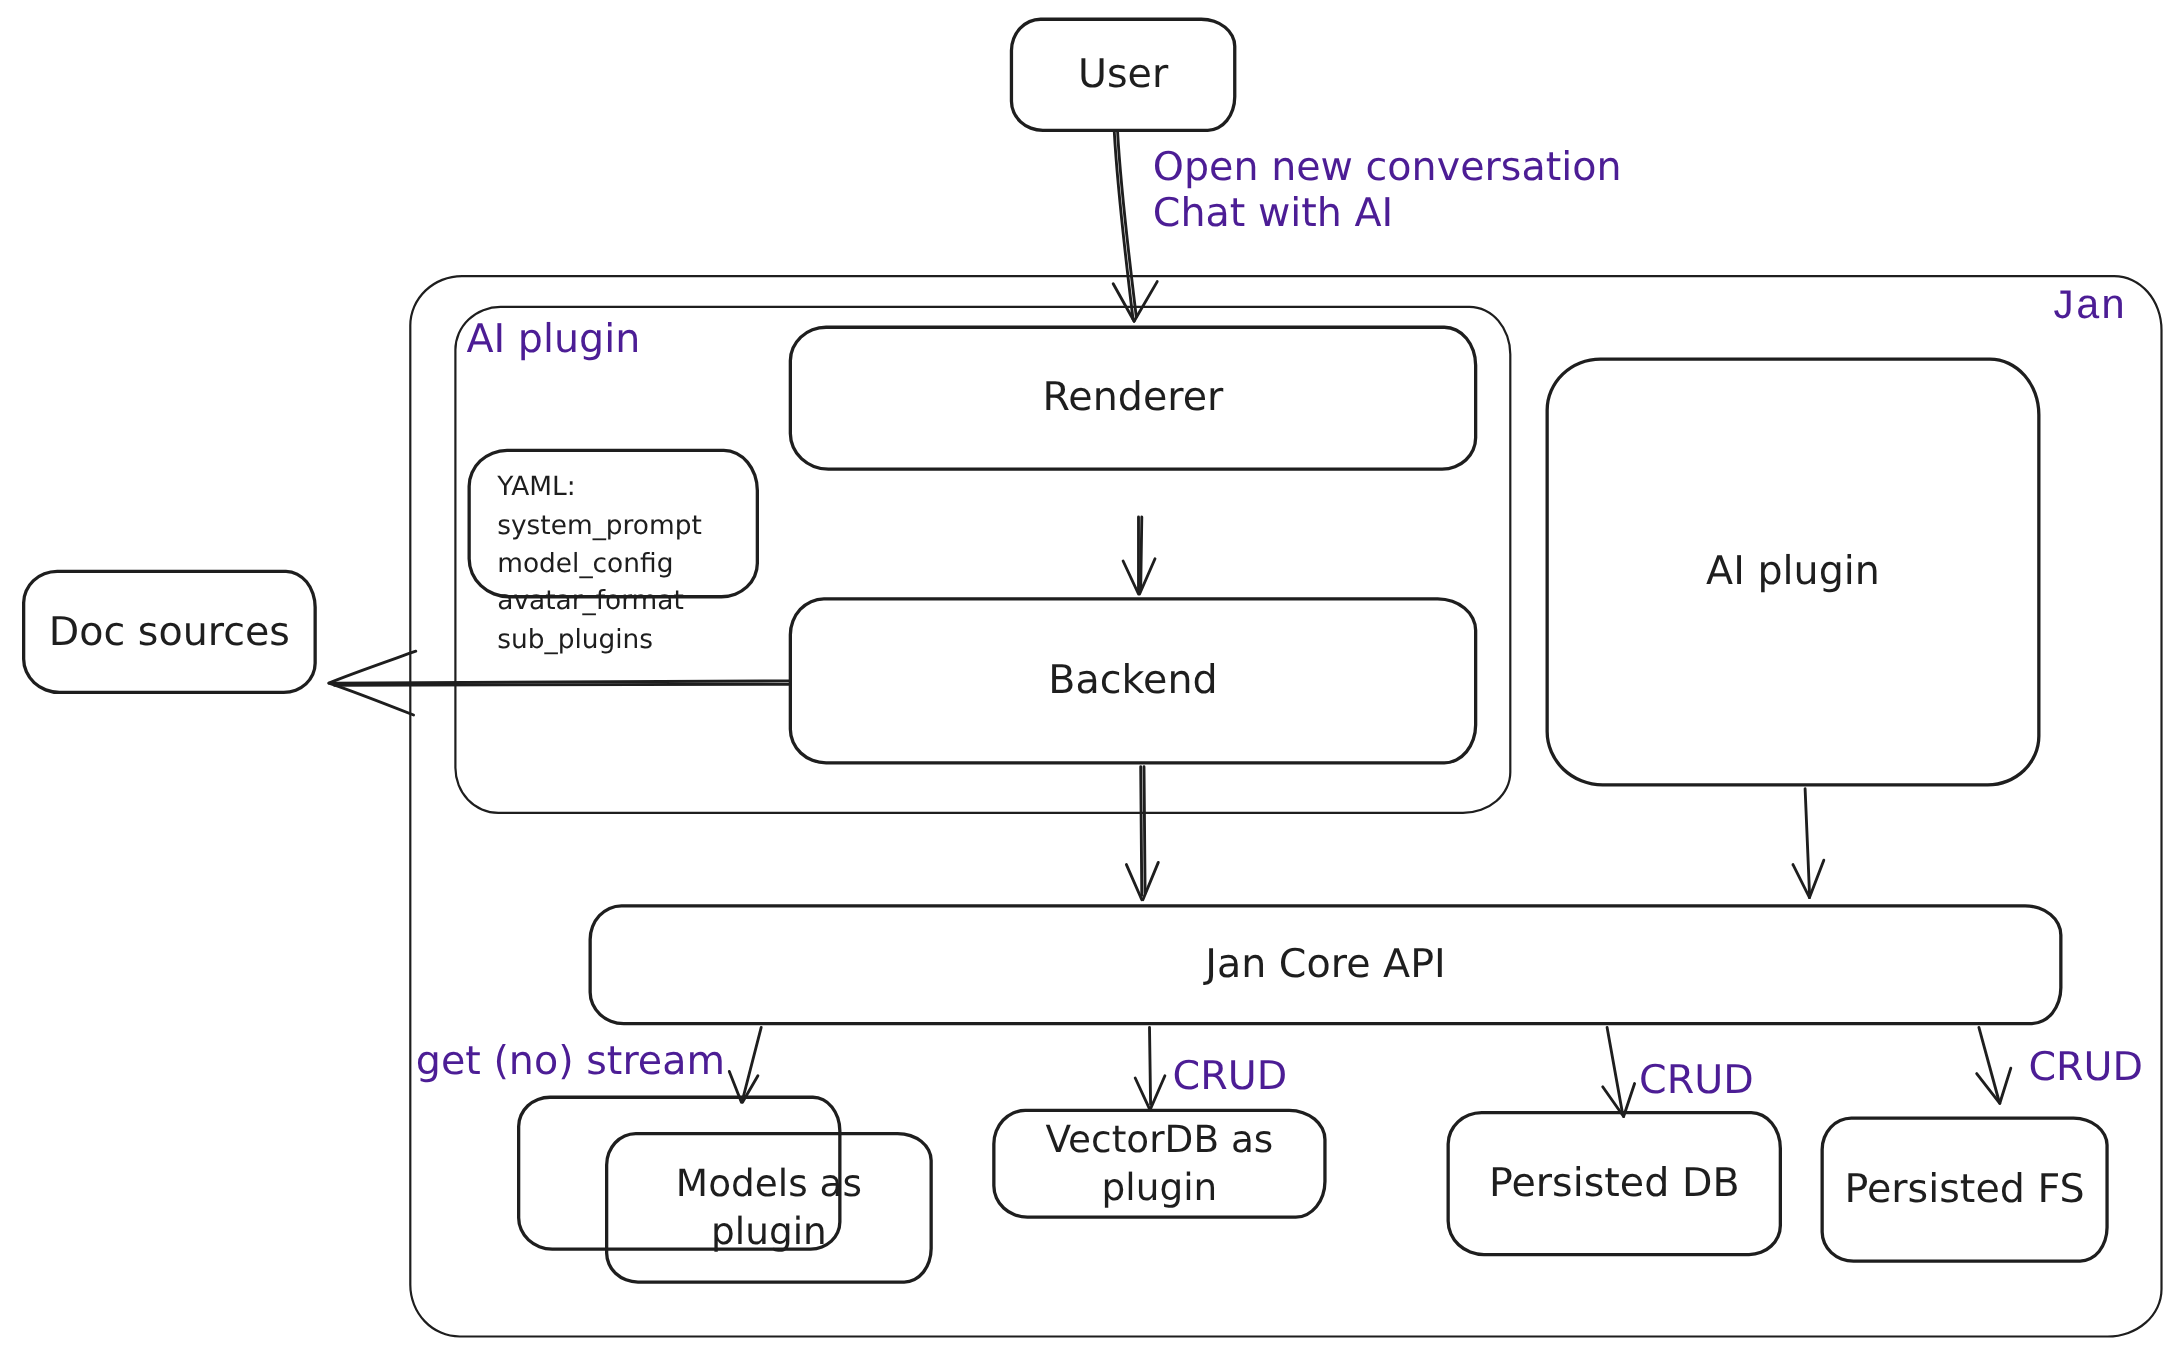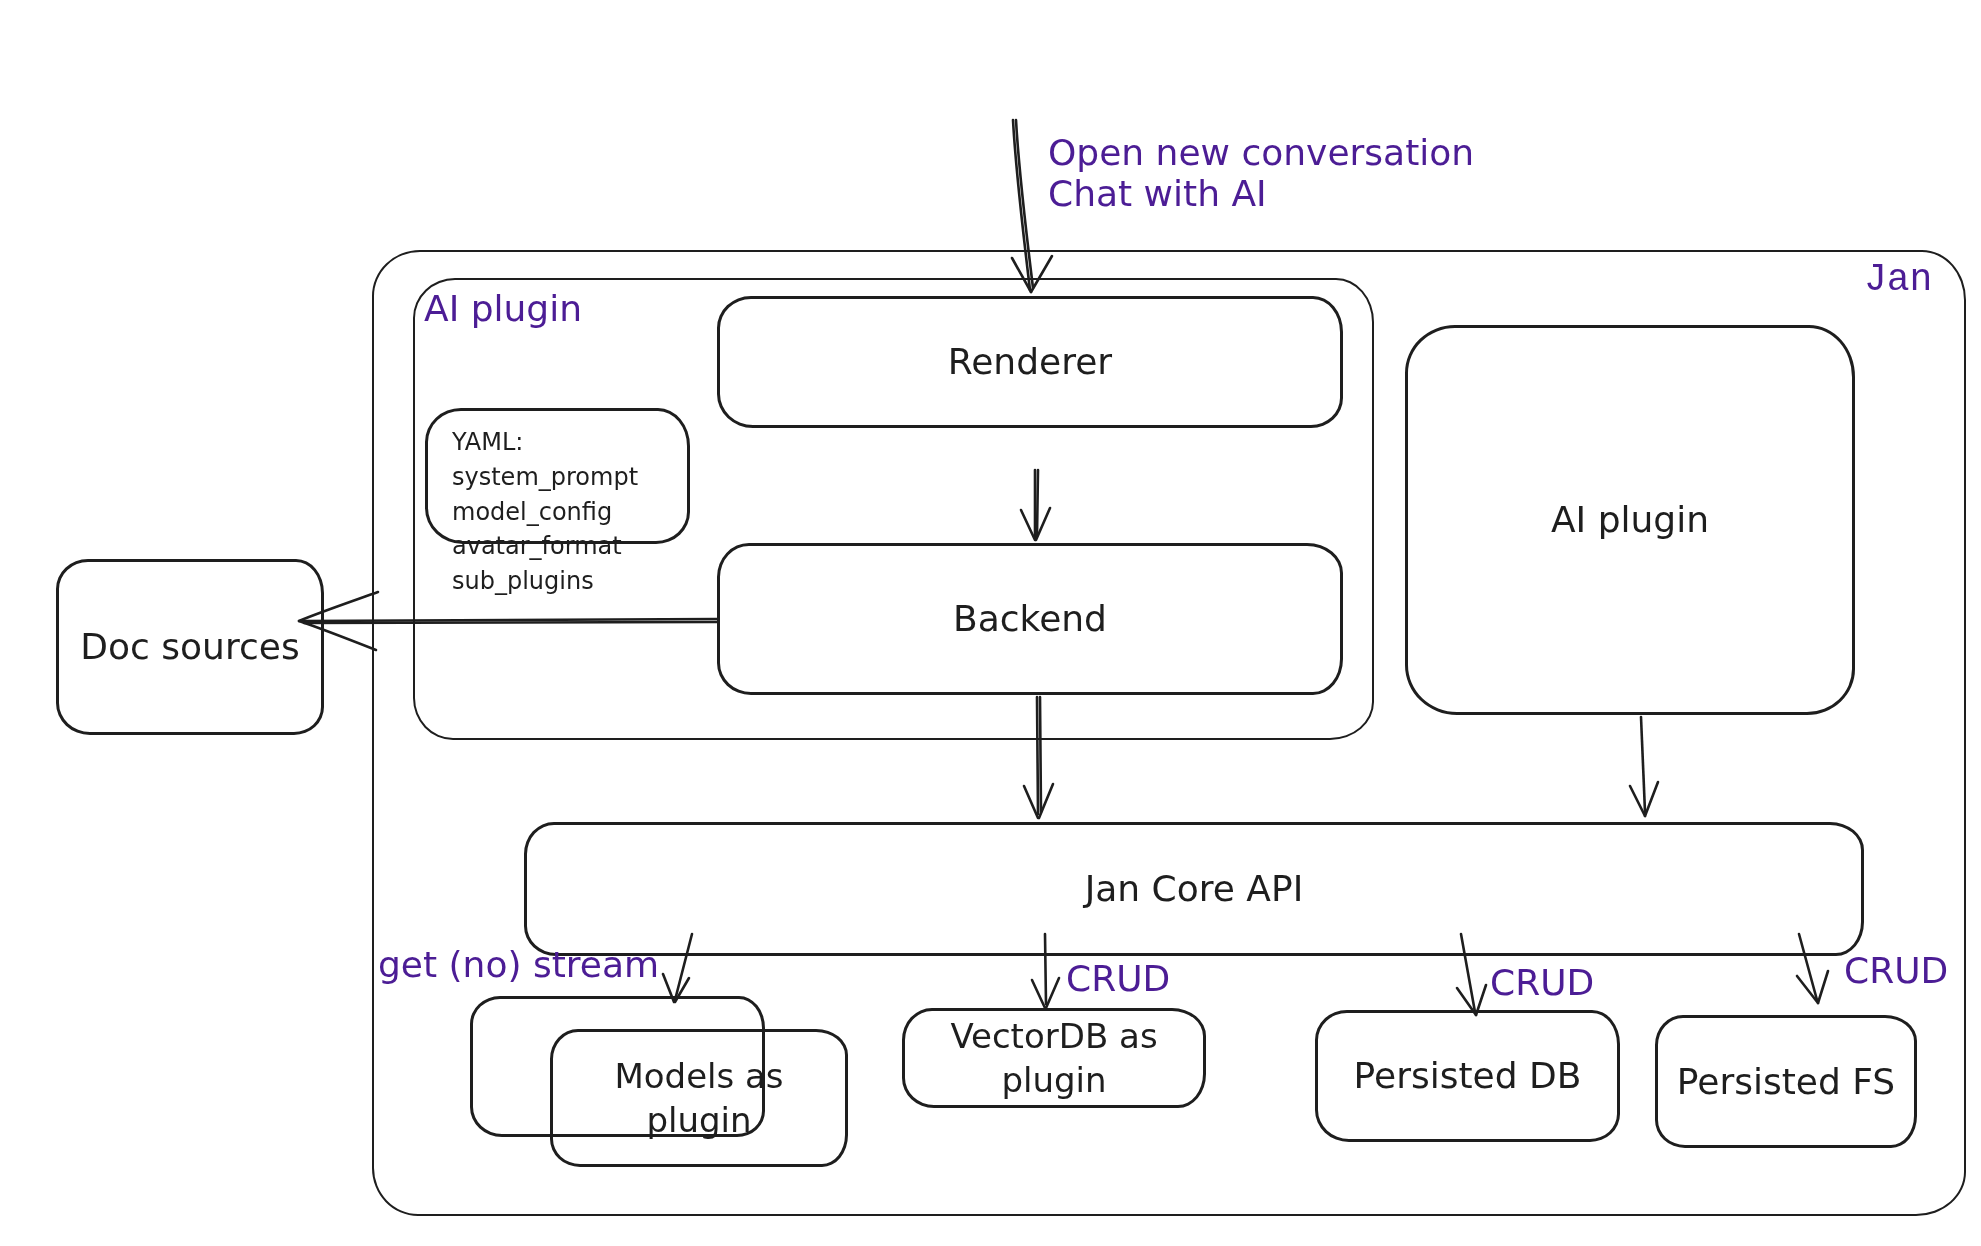--- a/index.html
+++ b/index.html
@@ -99,20 +99,23 @@
       <path d="M1457 988 L1476 1015"></path>
       <path d="M1486 985 L1476 1015"></path>
     </g>
     <g>
       <path d="M1799 934 L1817 1000"></path>
       <path d="M1797 976 L1818 1003"></path>
       <path d="M1828 971 L1818 1003"></path>
     </g>
   </svg>
 
+  <div class="box" style="left:918px; top:16px; width:206px; height:104px; border-radius:28px 32px 26px 30px / 30px 26px 32px 28px;">
+    <span class="label-big">User</span>
+  </div>
 
   <div class="floating-label" style="left:1048px; top:132px;">
     <div>Open new conversation</div>
     <div>Chat with AI</div>
   </div>
 
   <div class="box container" style="left:372px; top:250px; width:1594px; height:966px; border-radius:48px 44px 50px 46px / 46px 50px 44px 48px;"></div>
   <div class="floating-label" style="left:1864px; top:258px; font-size:38px;font-family:Liberation Mono, monospace;">Jan</div>
 
   <div class="box container" style="left:413px; top:278px; width:961px; height:462px; border-radius:42px 38px 44px 40px / 40px 44px 38px 42px;"></div>
@@ -129,29 +132,29 @@
       <div>model_config</div>
       <div>avatar_format</div>
       <div>sub_plugins</div>
     </div>
   </div>
 
   <div class="box" style="left:717px; top:543px; width:626px; height:152px; border-radius:32px 36px 30px 34px / 34px 30px 36px 32px;">
     <span class="label-big">Backend</span>
   </div>
 
-  <div class="box" style="left:20px; top:559px; width:268px; height:176px; border-radius:32px 28px 30px 34px / 30px 34px 28px 32px;margin-left:36px;">
+  <div class="box" style="left:20px; top:518px; width:268px; height:113px; border-radius:32px 28px 30px 34px / 30px 34px 28px 32px;">
     <span class="label-big">Doc sources</span>
   </div>
 
   <div class="box" style="left:1405px; top:325px; width:450px; height:390px; border-radius:50px 46px 48px 52px / 48px 52px 46px 50px;">
     <span class="label-big">AI plugin</span>
   </div>
 
-  <div class="box" style="left:524px; top:822px; width:1340px; height:134px; border-radius:30px 34px 28px 32px / 32px 28px 34px 30px;">
+  <div class="box" style="left:535px; top:822px; width:1340px; height:110px; border-radius:30px 34px 28px 32px / 32px 28px 34px 30px;">
     <span class="label-big">Jan Core API</span>
   </div>
 
   <div class="floating-label" style="left:378px; top:944px;">get (no) stream</div>
   <div class="floating-label" style="left:1066px; top:958px;">CRUD</div>
   <div class="floating-label" style="left:1490px; top:962px;">CRUD</div>
   <div class="floating-label" style="left:1844px; top:950px;">CRUD</div>
 
   <div class="box" style="left:470px; top:996px; width:295px; height:141px; border-radius:30px 26px 28px 32px / 28px 32px 26px 30px;"></div>
   <div class="box" style="left:510px; top:1029px; width:298px; height:138px; border-radius:28px 32px 26px 30px / 30px 26px 32px 28px;margin-left:40px;">

